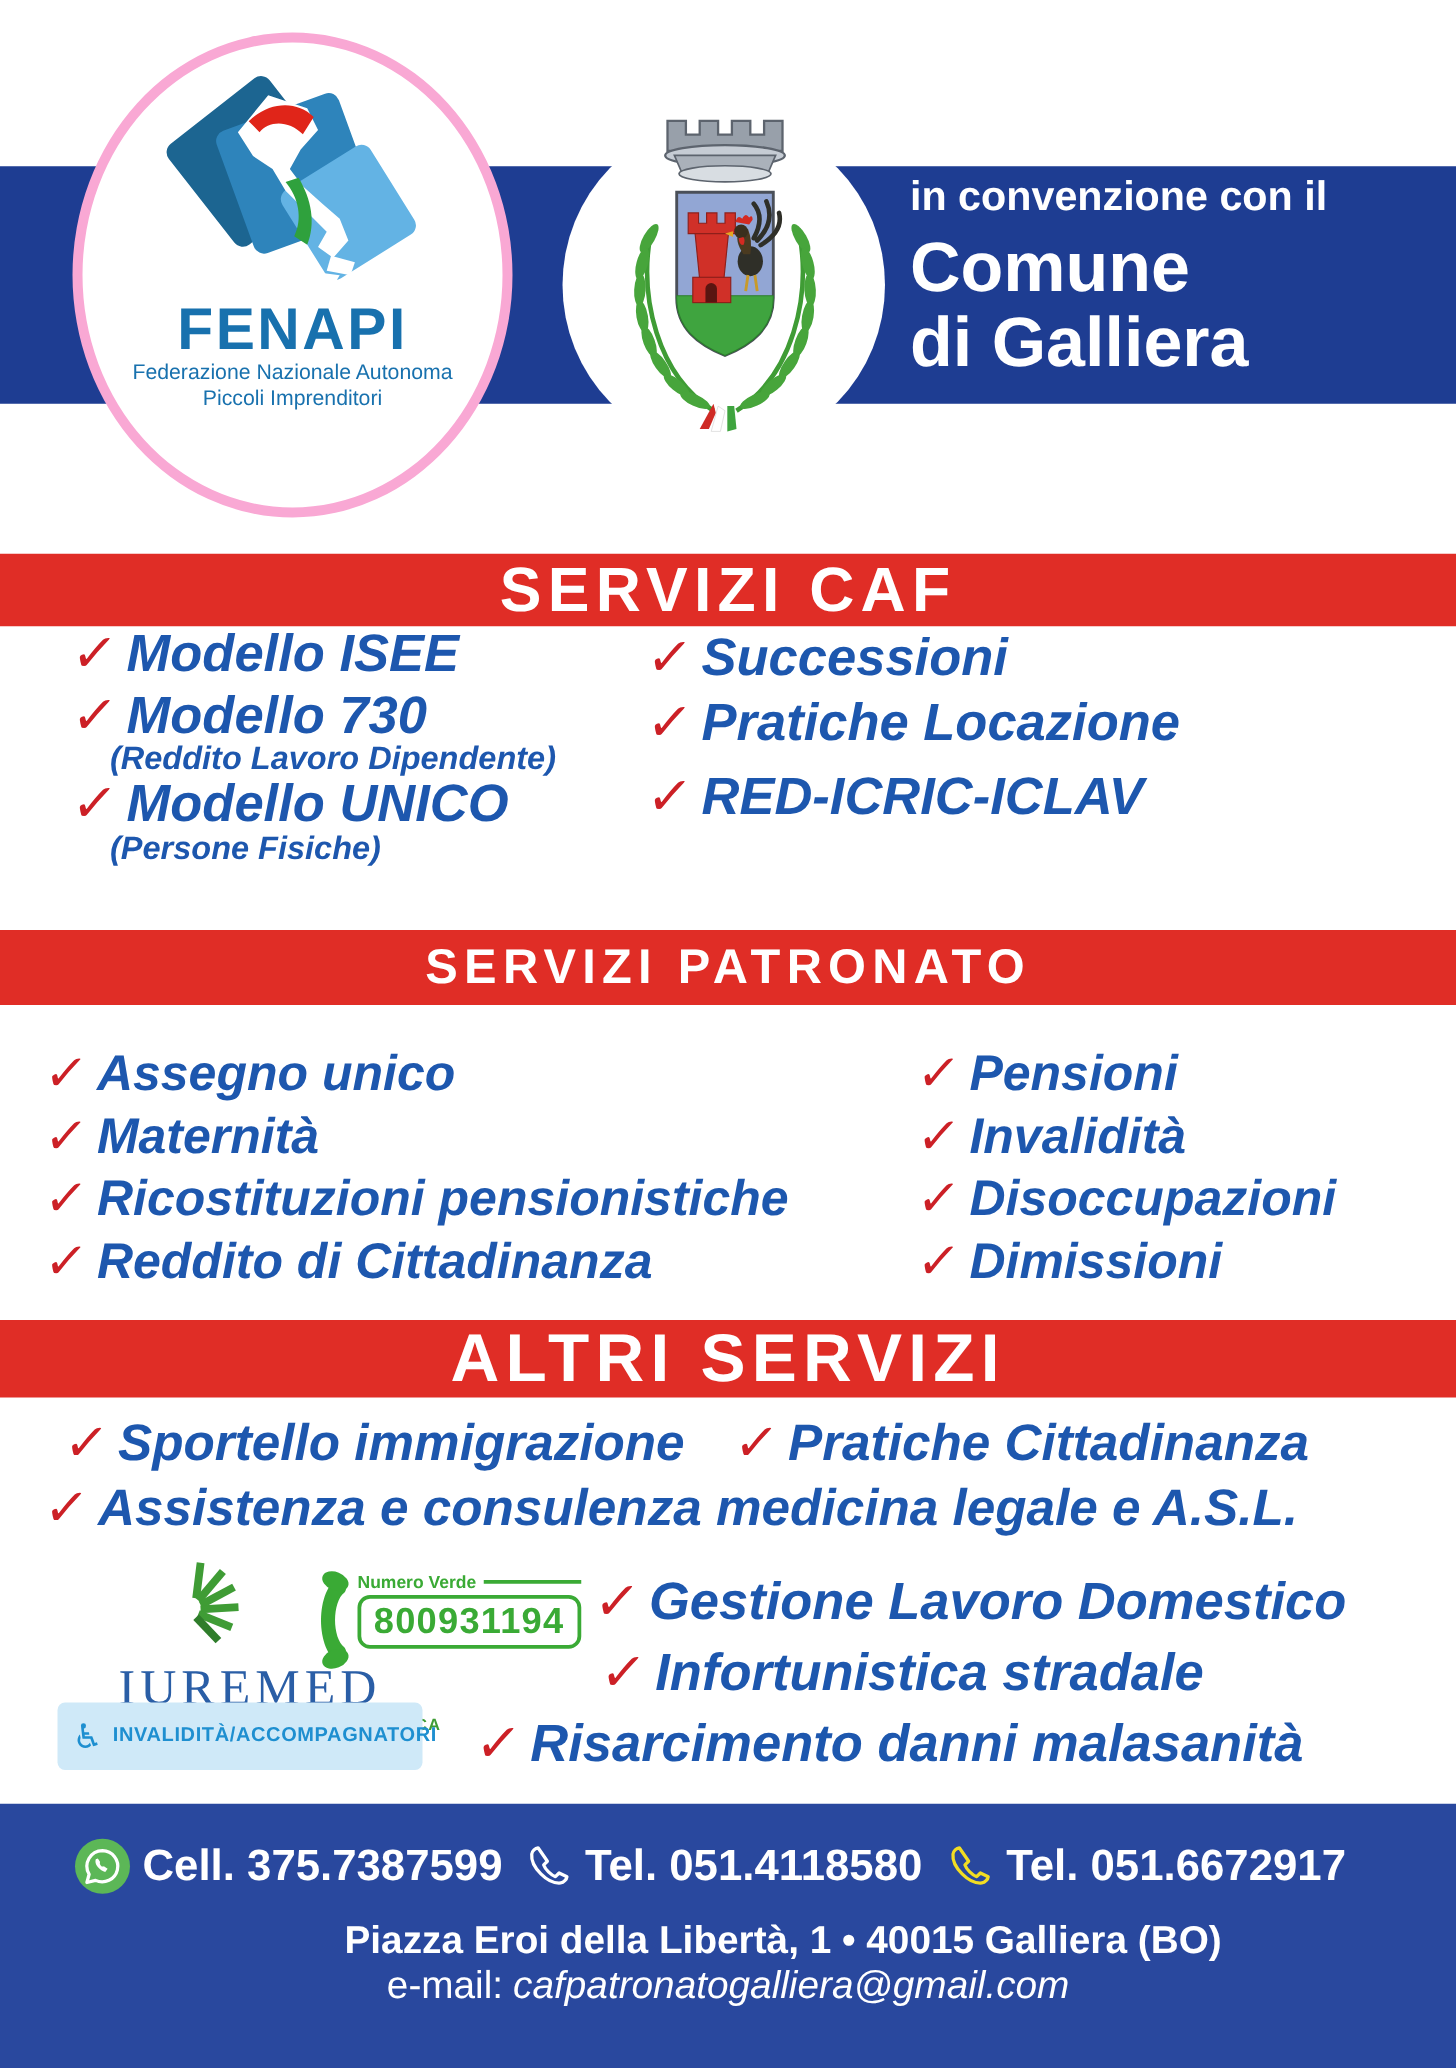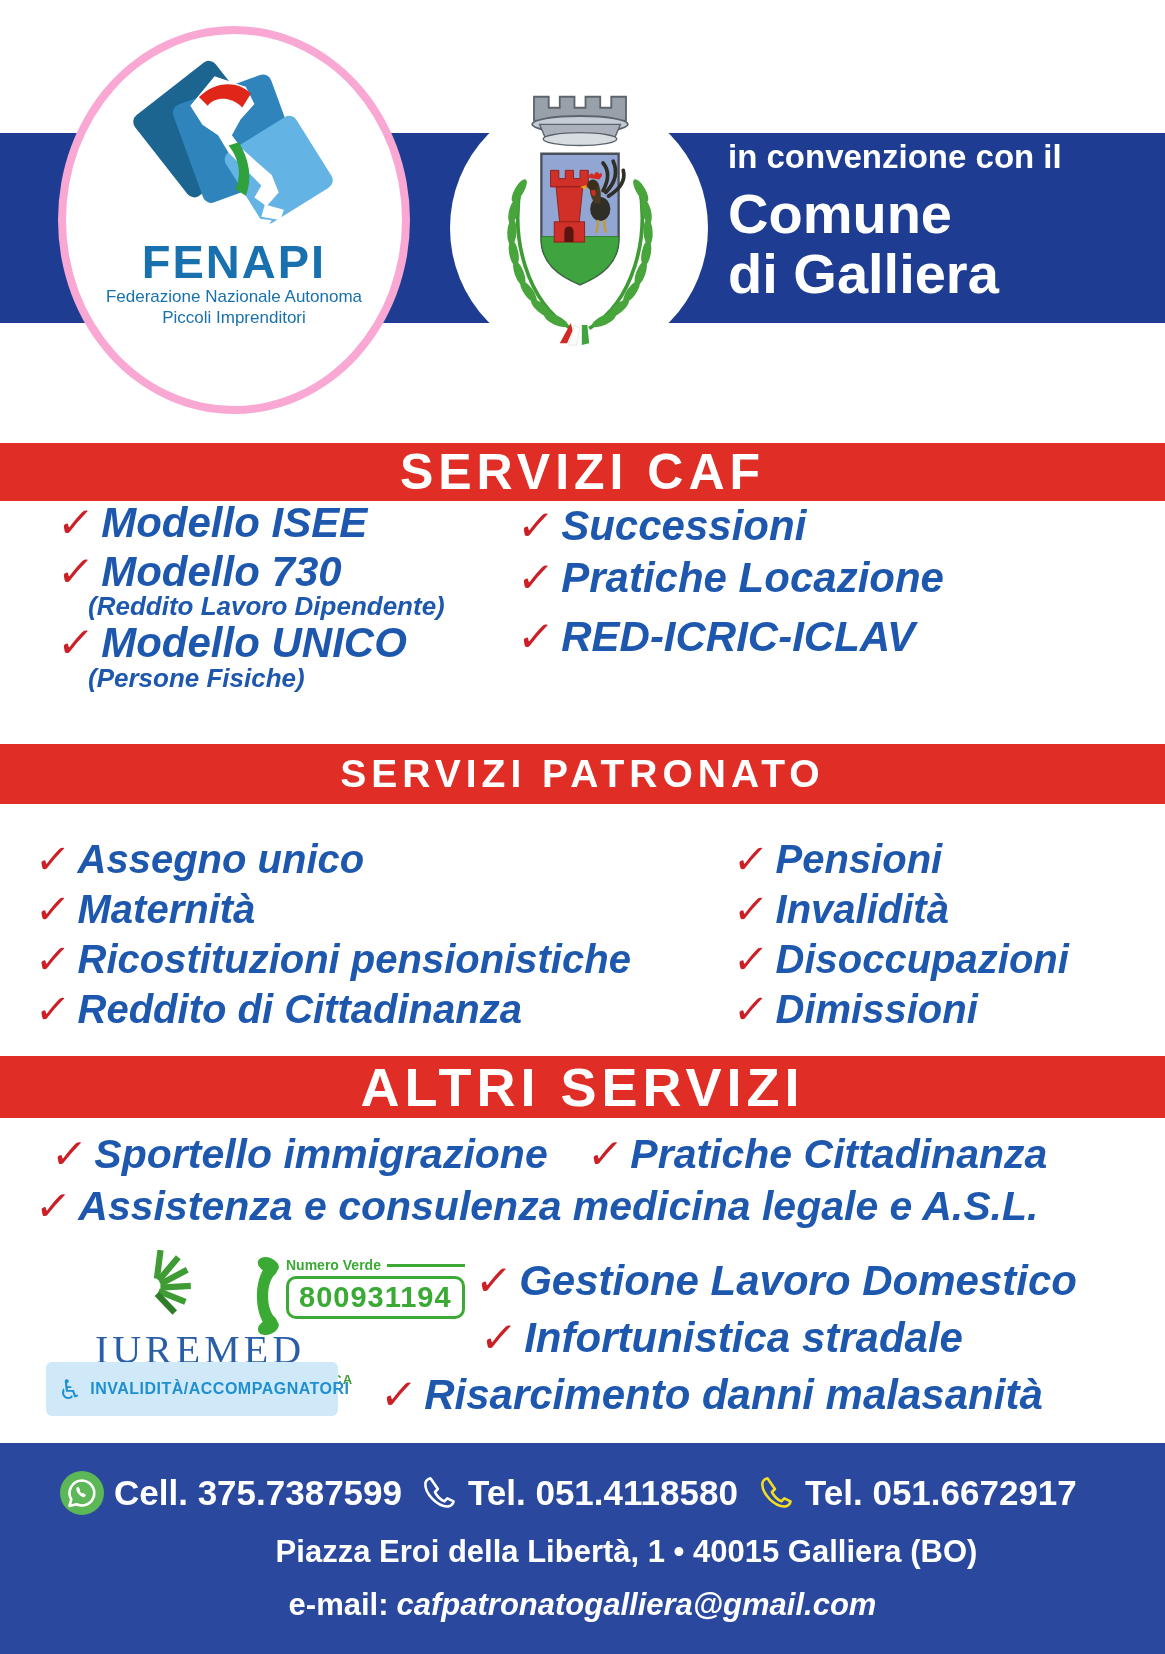--- a/index.html
+++ b/index.html
@@ -51,21 +51,21 @@
   .inv-label{font-size:16px;font-weight:bold;color:#1e8fd0;letter-spacing:0.5px;}
   
   .footer{position:absolute;left:0;top:1443px;width:100%;height:211px;background:#29489e;color:#fff;}
   .contact{position:absolute;top:24px;display:flex;align-items:center;height:52px;}
   .contact .txt{font-size:35px;font-weight:bold;margin-left:8px;white-space:nowrap;}
   .wa-icon{width:48px;height:48px;}
   .ph-icon{width:40px;height:40px;}
   .ph-white{color:#ffffff;}
   .ph-yellow{color:#f2dd23;}
   .address{position:absolute;left:0;top:91px;width:100%;text-align:center;font-size:31px;font-weight:bold;margin-left:44px;}
-  .emailrow{position:absolute;left:0;top:144px;width:100%;text-align:center;font-size:31px;font-weight:bold;}
+  .emailrow{position:absolute;left:0;top:127px;width:100%;text-align:center;font-size:31px;font-weight:normal;}
   .emailrow .em{font-style:italic;margin-left:8px;}
 </style>
 </head>
 <body>
 
 <div class="page">
 
   <div class="top-band"></div>
   <div class="crest-halo"></div>
 

